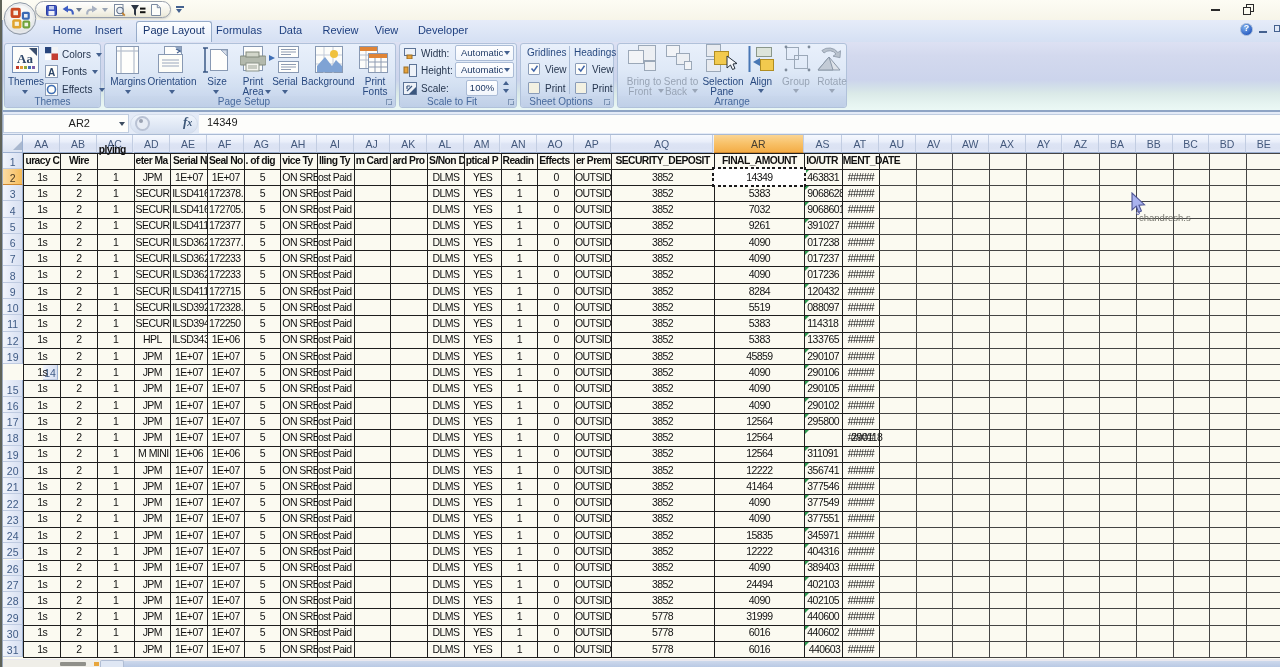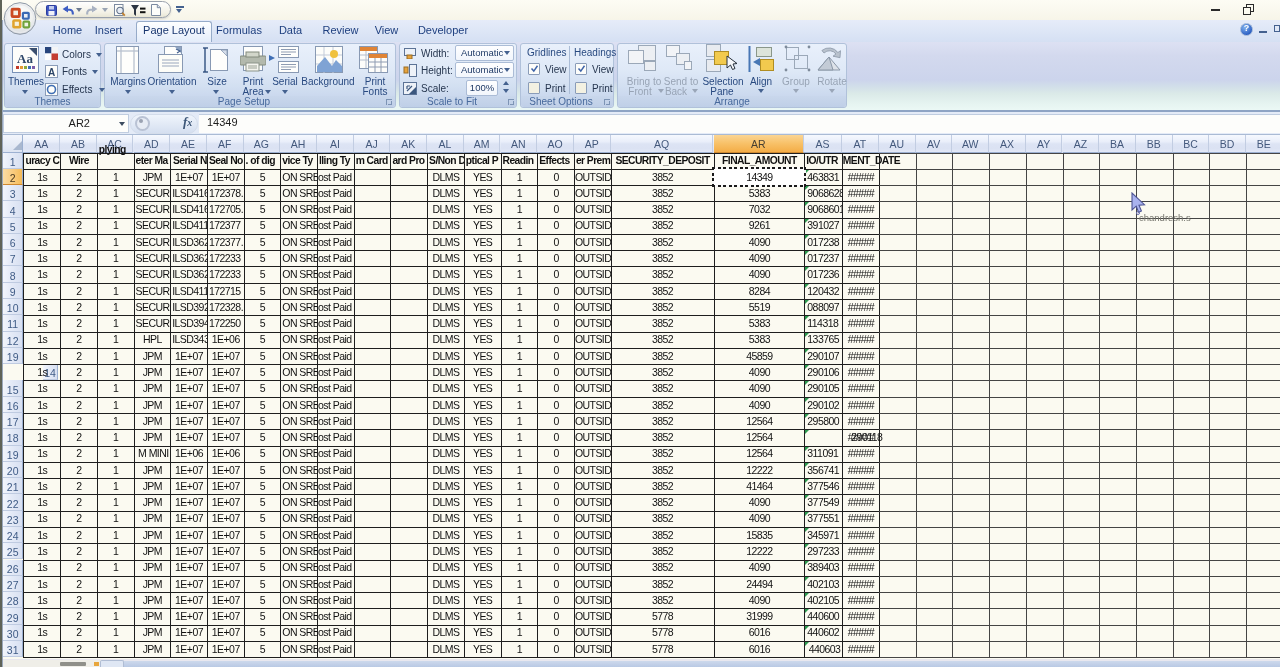--- a/index.html
+++ b/index.html
@@ -969,21 +969,21 @@
 <div class="cell" style="left:244.6px;top:545.02px;width:35.7px;height:14.28px;line-height:13.78px;z-index:5;font-size:10.5px;">5</div>
 <div class="cell" style="left:281.3px;top:545.02px;width:35.7px;height:14.28px;line-height:13.78px;z-index:5;font-size:10.5px;text-align:left;padding-left:1px;">ON SRB</div>
 <div class="cell" style="left:318.0px;top:545.02px;width:35.7px;height:14.28px;line-height:13.78px;z-index:5;font-size:10.5px;text-align:left;padding-left:0px;">ost Paid</div>
 <div class="cell" style="left:428.1px;top:545.02px;width:35.7px;height:14.28px;line-height:13.78px;z-index:5;font-size:10.5px;">DLMS</div>
 <div class="cell" style="left:464.8px;top:545.02px;width:35.7px;height:14.28px;line-height:13.78px;z-index:5;font-size:10.5px;">YES</div>
 <div class="cell" style="left:501.5px;top:545.02px;width:35.7px;height:14.28px;line-height:13.78px;z-index:5;font-size:10.5px;">1</div>
 <div class="cell" style="left:538.2px;top:545.02px;width:35.7px;height:14.28px;line-height:13.78px;z-index:5;font-size:10.5px;">0</div>
 <div class="cell" style="left:574.9px;top:545.02px;width:35.7px;height:14.28px;line-height:13.78px;z-index:5;font-size:10.5px;">OUTSIDE</div>
 <div class="cell" style="left:611.6px;top:545.02px;width:101.9px;height:14.28px;line-height:13.78px;z-index:5;font-size:10.5px;">3852</div>
 <div class="cell" style="left:714.5px;top:545.02px;width:89.8px;height:14.28px;line-height:13.78px;z-index:5;font-size:10.5px;">12222</div>
-<div class="cell" style="left:805.3px;top:545.02px;width:36.5px;height:14.28px;line-height:13.78px;z-index:5;font-size:10.5px;text-align:left;padding-left:2px;">297233</div>
+<div class="cell" style="left:805.3px;top:545.02px;width:36.5px;height:14.28px;line-height:13.78px;z-index:5;font-size:10.5px;text-align:left;padding-left:2px;">404316</div>
 <div class="cell" style="left:842.8px;top:545.02px;width:36.2px;height:14.28px;line-height:13.78px;z-index:5;font-size:10.5px;">#####</div>
 <div class="gtri" style="left:805.3px;top:544.22px;z-index:6"></div>
 <div class="cell" style="left:24.4px;top:561.30px;width:35.7px;height:14.28px;line-height:13.78px;z-index:5;font-size:10.5px;">1s</div>
 <div class="cell" style="left:61.1px;top:561.30px;width:35.7px;height:14.28px;line-height:13.78px;z-index:5;font-size:10.5px;">2</div>
 <div class="cell" style="left:97.8px;top:561.30px;width:35.7px;height:14.28px;line-height:13.78px;z-index:5;font-size:10.5px;">1</div>
 <div class="cell" style="left:134.5px;top:561.30px;width:35.7px;height:14.28px;line-height:13.78px;z-index:5;font-size:10.5px;">JPM</div>
 <div class="cell" style="left:171.2px;top:561.30px;width:35.7px;height:14.28px;line-height:13.78px;z-index:5;font-size:10.5px;">1E+07</div>
 <div class="cell" style="left:207.9px;top:561.30px;width:35.7px;height:14.28px;line-height:13.78px;z-index:5;font-size:10.5px;">1E+07</div>
 <div class="cell" style="left:244.6px;top:561.30px;width:35.7px;height:14.28px;line-height:13.78px;z-index:5;font-size:10.5px;">5</div>
 <div class="cell" style="left:281.3px;top:561.30px;width:35.7px;height:14.28px;line-height:13.78px;z-index:5;font-size:10.5px;text-align:left;padding-left:1px;">ON SRB</div>

